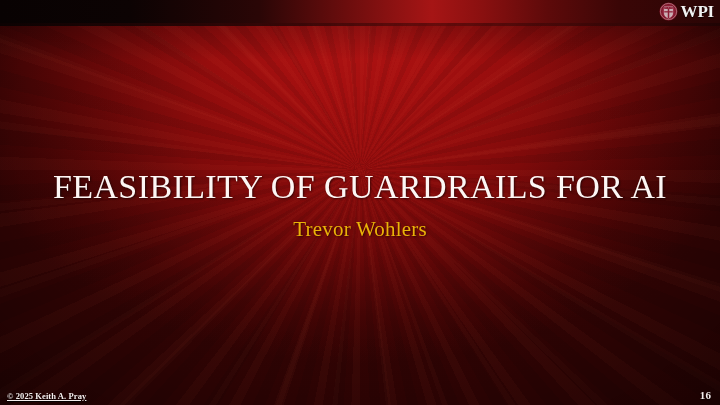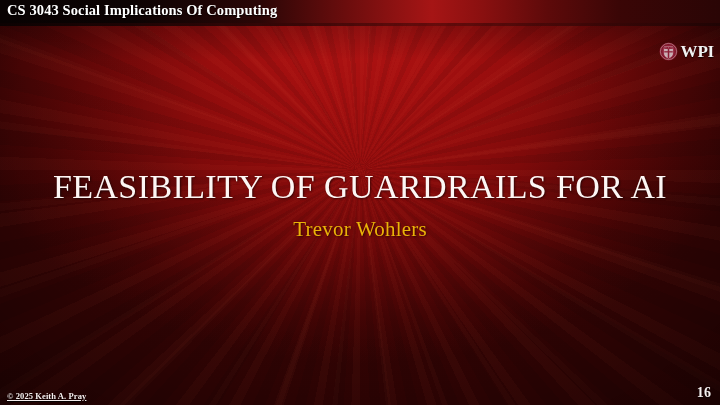--- a/index.html
+++ b/index.html
@@ -121,21 +121,20 @@
     text-shadow: 0 1px 1px rgba(0,0,0,0.85);
   }
   .wpi-logo {
     position: absolute;
     right: 6px;
     top: 1px;
     display: flex;
     align-items: center;
     gap: 3px;
     height: 21px;
-    margin-top: 40px;
   }
   .wpi-seal {
     width: 19px;
     height: 19px;
     display: block;
   }
   .wpi-word {
     font-size: 17px;
     font-weight: bold;
     color: #f2f2f2;
@@ -188,41 +187,40 @@
     letter-spacing: 0.1px;
     text-shadow: 0 1px 1px rgba(0,0,0,0.8);
     z-index: 6;
     white-space: nowrap;
     text-decoration: underline;
   }
   .footer-right {
     position: absolute;
     right: 9px;
     bottom: 4px;
-    font-size: 14px;
+    font-size: 11px;
     font-weight: bold;
     color: #f5eeee;
     letter-spacing: 0.1px;
     text-shadow: 0 1px 1px rgba(0,0,0,0.8);
     z-index: 6;
   }
 </style>
 </head>
 <body>
 
 <div id="slide">
 
   <div class="bg-base"></div>
   <div class="bg-rays"></div>
   <div class="bg-rays2"></div>
   <div class="bg-vignette"></div>
   <div class="bg-topdark"></div>
 
   <div class="header">
-    <div class="header-title">CS 3043 Social Implications Of Computing</div>
 
     <div class="wpi-logo">
       <svg class="wpi-seal" viewBox="0 0 40 40">
         <circle cx="20" cy="20" r="19" fill="#7d1628"></circle>
         <circle cx="20" cy="20" r="17" fill="none" stroke="#d9b8bf" stroke-width="1.1"></circle>
         <circle cx="20" cy="20" r="14.2" fill="#8c1d35"></circle>
         <path d="M11 10 H29 V23 Q29 31 20 34 Q11 31 11 23 Z" fill="#c9aeb3" stroke="#f0e2e4" stroke-width="0.9"></path>
         <rect x="11" y="10" width="18" height="4.6" fill="#8c1d35"></rect>
         <rect x="18.4" y="14.6" width="3.2" height="19.4" fill="#8c1d35"></rect>
         <rect x="11" y="19.4" width="18" height="2.6" fill="#8c1d35"></rect>

